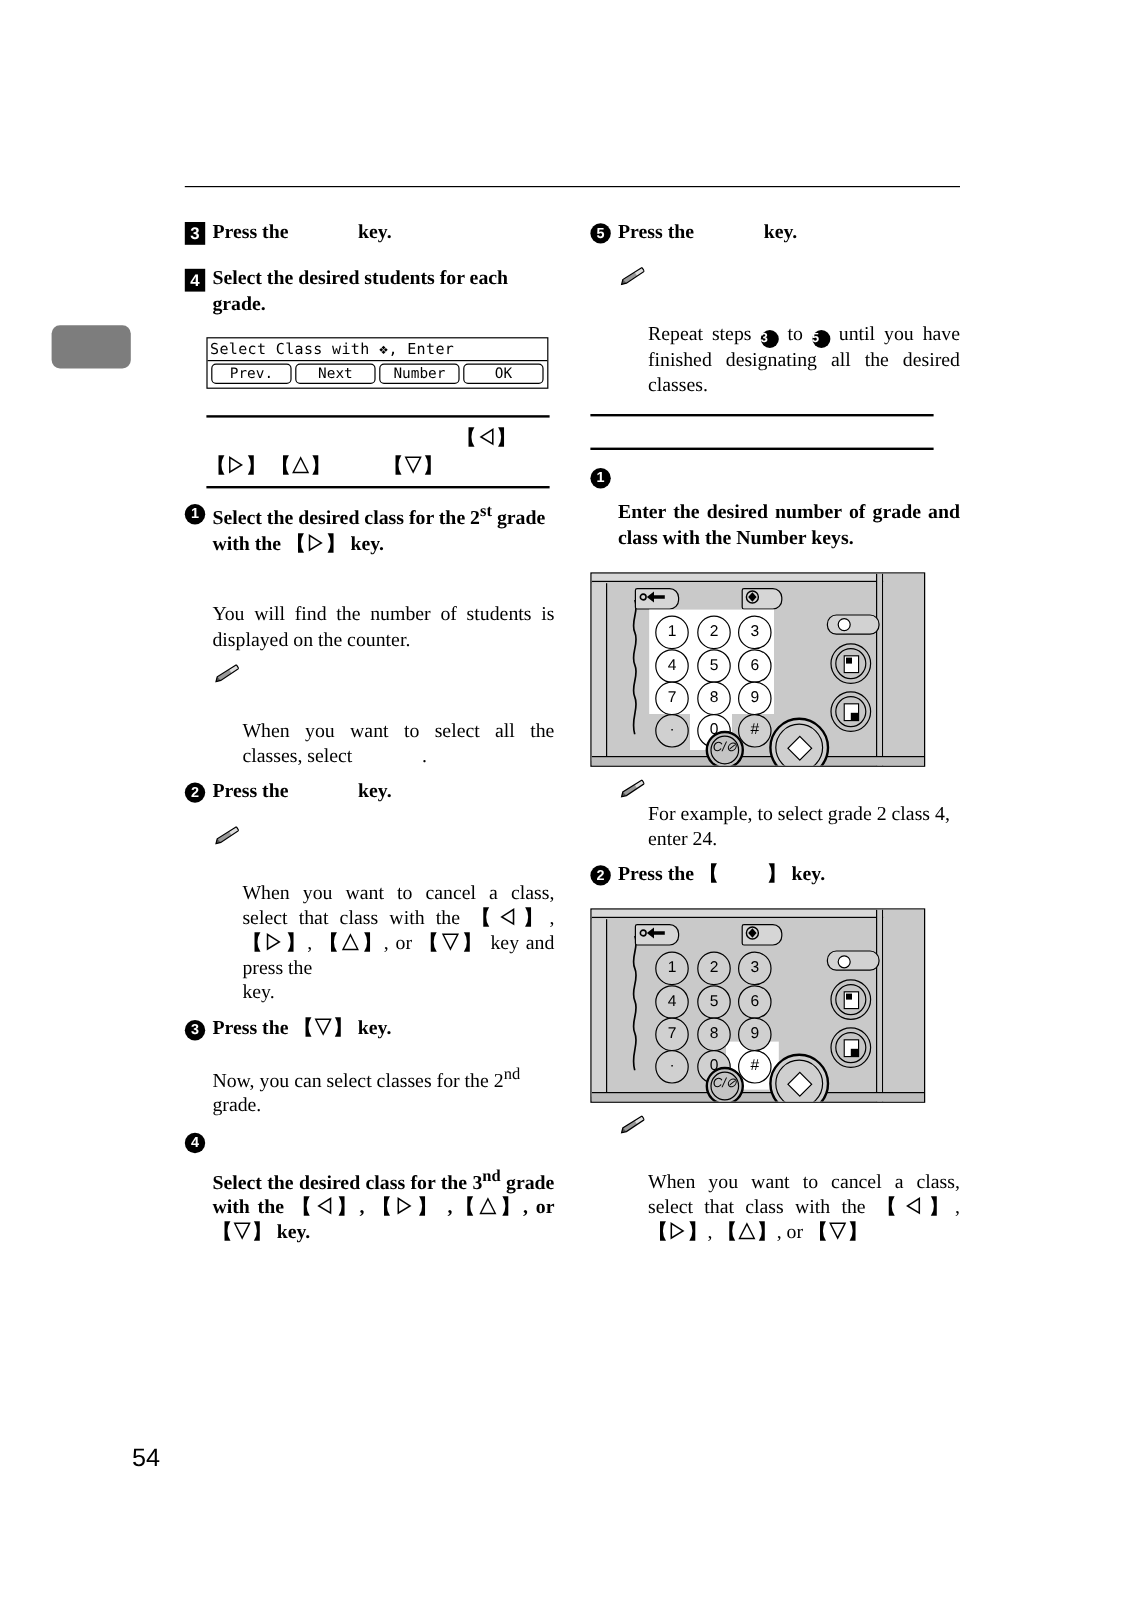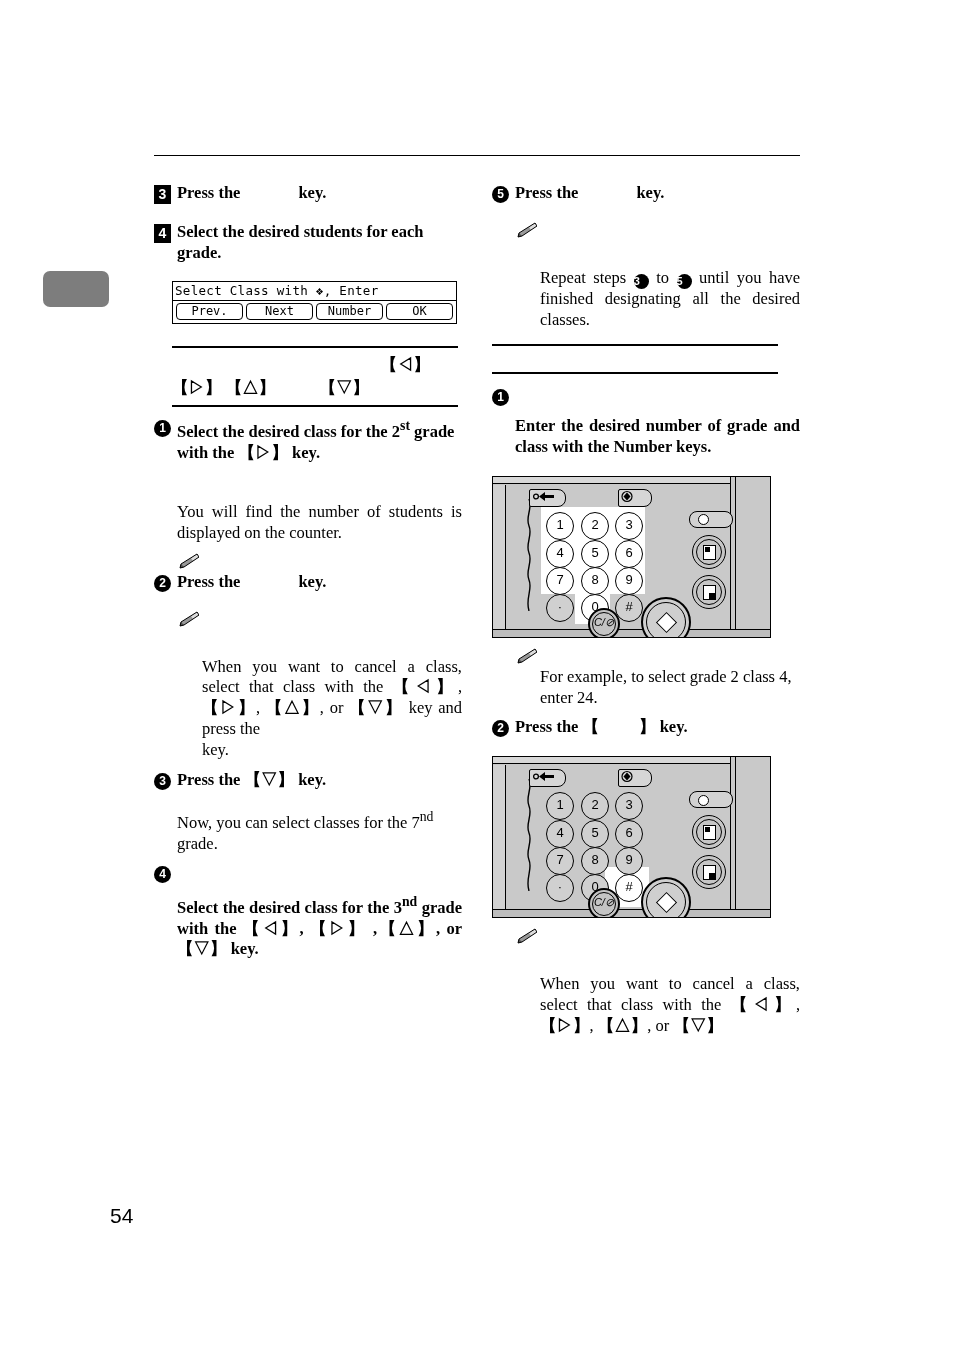--- a/index.html
+++ b/index.html
@@ -228,20 +228,21 @@
     <p class="ind1 just">You will find the number of students is displayed on the counter.</p>
 
     <div class="pencil">
       <svg width="22" height="16" viewBox="0 0 22 16" aria-hidden="true">
         <polygon points="20,1 22,4 7,14 3,15 4,11" fill="#999"></polygon>
         <polygon points="20,1 22,4 16,8 14,5" fill="#ddd"></polygon>
         <polygon points="4,11 3,15 7,14" fill="#555"></polygon>
         <polyline points="20,1 22,4 7,14 3,15 4,11 20,1" fill="none" stroke="#000" stroke-width="1"></polyline>
       </svg>
     </div>
+    <p class="ind2 just"><span>When you want to select all the classes, select</span><span class="gap-m"></span><span>.</span></p>
 
     <div class="step">
       <span class="rd-num">2</span>
       <div class="step-body">
         <p class="bold"><span>Press the</span><span class="gap-m"></span><span>key.</span></p>
       </div>
     </div>
 
     <div class="pencil">
       <svg width="22" height="16" viewBox="0 0 22 16" aria-hidden="true">
@@ -255,21 +256,21 @@
 
     <p class="ind2 just"><span>When you want to cancel a class, select that class with the</span> <span class="key">【◁】</span>, <span class="key">【▷】</span>, <span class="key">【△】</span>, <span>or</span> <span class="key">【▽】</span> <span>key and press the</span><br><span>key.</span></p>
 
 
     <div class="step">
       <span class="rd-num">3</span>
       <div class="step-body">
         <p class="bold"><span>Press the </span><span class="key">【▽】</span><span> key.</span></p>
       </div>
     </div>
-    <p class="ind1"><span>Now, you can select classes for the 7</span><sup>nd</sup><span> grade.</span></p>
+    <p class="ind1"><span>Now, you can select classes for the 2</span><sup>nd</sup><span> grade.</span></p>
 
     <div class="step">
       <span class="rd-num">4</span>
       <div class="step-body">
         <p class="bold just"><span>Select the desired class for the 3</span><sup>nd</sup><span> grade with the </span><span class="key">【◁】</span>, <span class="key">【▷】</span><span> ,</span><span class="key">【△】</span><span>, or </span><span class="key">【▽】</span><span> key.</span></p>
       </div>
     </div>
 
   </div>
 

